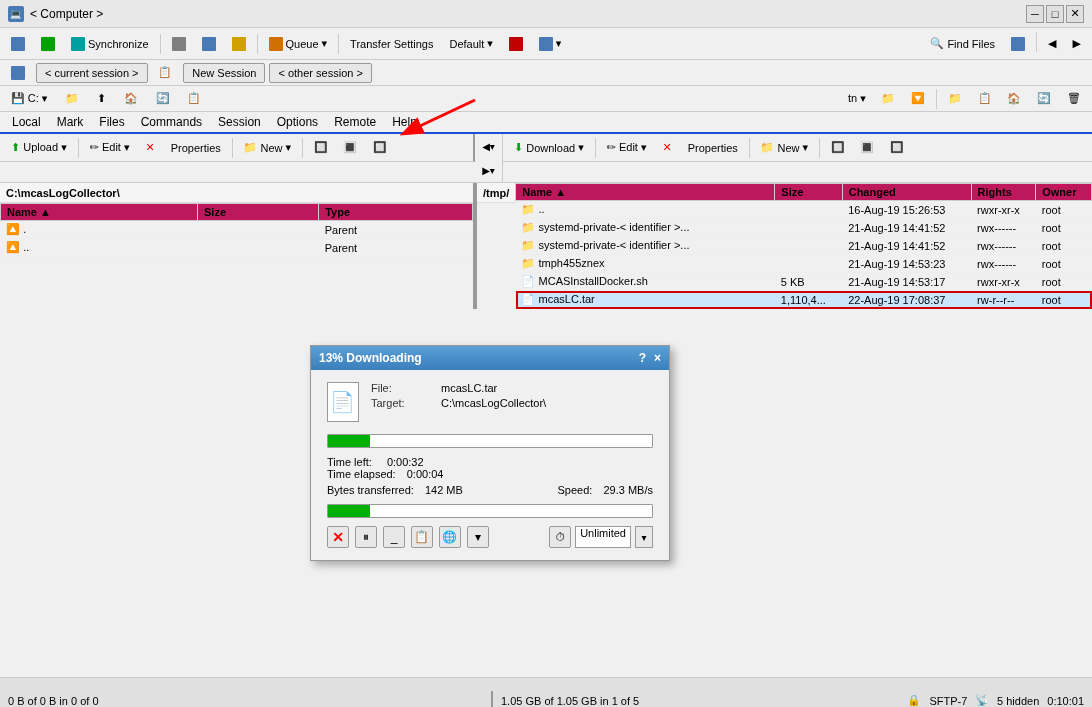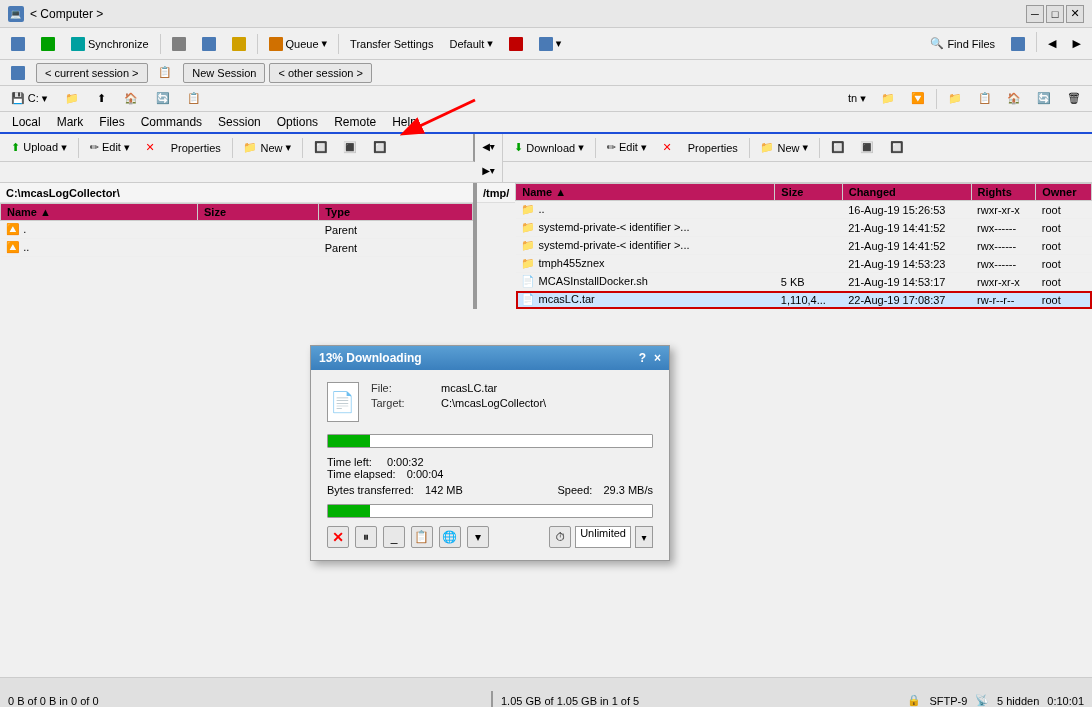--- a/index.html
+++ b/index.html
@@ -427,18 +427,18 @@
     </div>
   </div>
 </div>
 
 <div class="status-bar">
   <span class="status-left">0 B of 0 B in 0 of 0</span>
   <span class="status-sep"></span>
   <span class="status-right">1.05 GB of 1.05 GB in 1 of 5</span>
   <div class="status-far-right">
     <span>🔒</span>
-    <span>SFTP-9</span>
+    <span>SFTP-7</span>
     <span>📡</span>
     <span>5 hidden</span>
     <span>0:10:01</span>
   </div>
 </div>
 
 </body></html>

